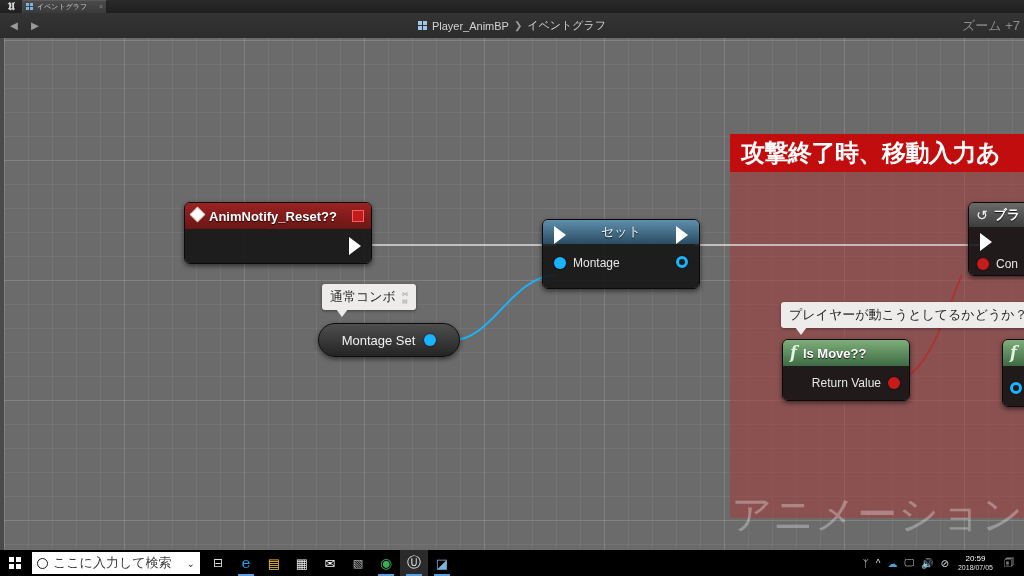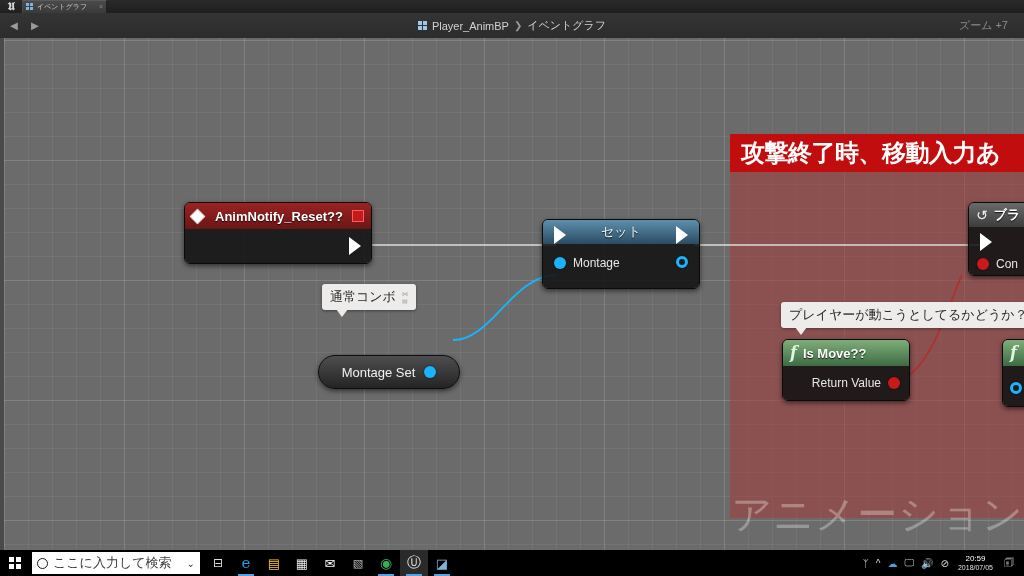--- a/index.html
+++ b/index.html
@@ -74,23 +74,23 @@
   .bc-icon {
     width: 9px; height: 9px;
     display: grid; grid-template-columns: 4px 4px; grid-template-rows: 4px 4px;
     gap: 1px;
   }
   .bc-icon i { background: #9fc8e8; display: block; }
   .bc-text { font-size: 11px; color: #d2d2d2; }
   .bc-sep { font-size: 10px; color: #9a9a9a; }
 
   .zoom-label {
-    position: absolute; right: 16px; top: 13px; height: 25px;
+    position: absolute; right: 4px; top: 13px; height: 25px;
     display: flex; align-items: center;
-    font-size: 11px; color: #8d8d8d;
+    font-size: 13px; color: #8d8d8d;
   }
 
   
   .graph {
     position: absolute; left: 0; top: 38px; width: 1024px; height: 512px;
     background-color: #6b6b6b;
     background-image:
       linear-gradient(to right, rgba(255,255,255,0.055) 1px, transparent 1px),
       linear-gradient(to bottom, rgba(255,255,255,0.055) 1px, transparent 1px),
       linear-gradient(to right, rgba(255,255,255,0.10) 1px, transparent 1px),
@@ -166,21 +166,21 @@
     background: linear-gradient(#9b2222, #6a1616);
     justify-content: space-between;
   }
   .diamond {
     width: 11px; height: 11px; background: #ffffff;
     transform: rotate(45deg);
     border: 1.5px solid #d8d8d8;
     box-sizing: border-box;
     flex: 0 0 auto;
   }
-  .ev-left { display: flex; align-items: center; gap: 12px; }
+  .ev-left { display: flex; align-items: flex-start; gap: 6px; }
   .red-square {
     width: 12px; height: 12px; background: #c21b1b;
     border: 1.5px solid #ff5b5b; box-sizing: border-box;
   }
 
   
   .exec-pin {
     position: absolute;
     width: 0; height: 0;
     border-top: 9px solid transparent;
@@ -421,21 +421,21 @@
     </div>
 
     <div class="bubble" style="left:322px; top:246px;">
       <span>通常コンボ</span>
       <span class="bubble-marks">
           <span>⋈</span>
           <span>▤</span>
         </span>
     </div>
 
-    <div class="node-var" style="position:absolute; left:318px; top:285px;margin-top:32px;">
+    <div class="node-var" style="position:absolute; left:318px; top:285px;">
       <span class="vlabel">Montage Set</span>
       <span class="pin-dot"></span>
     </div>
 
     <div class="node node-branch" style="left:968px; top:164px; width:120px; height:74px;">
       <div class="node-head">
         <span class="branch-icon">↺</span>
         <span class="node-title">ブラ</span>
       </div>
       <div class="node-body" style="height:48px;">

